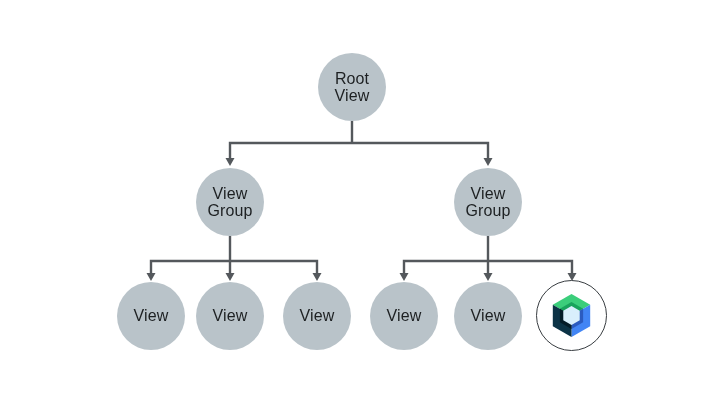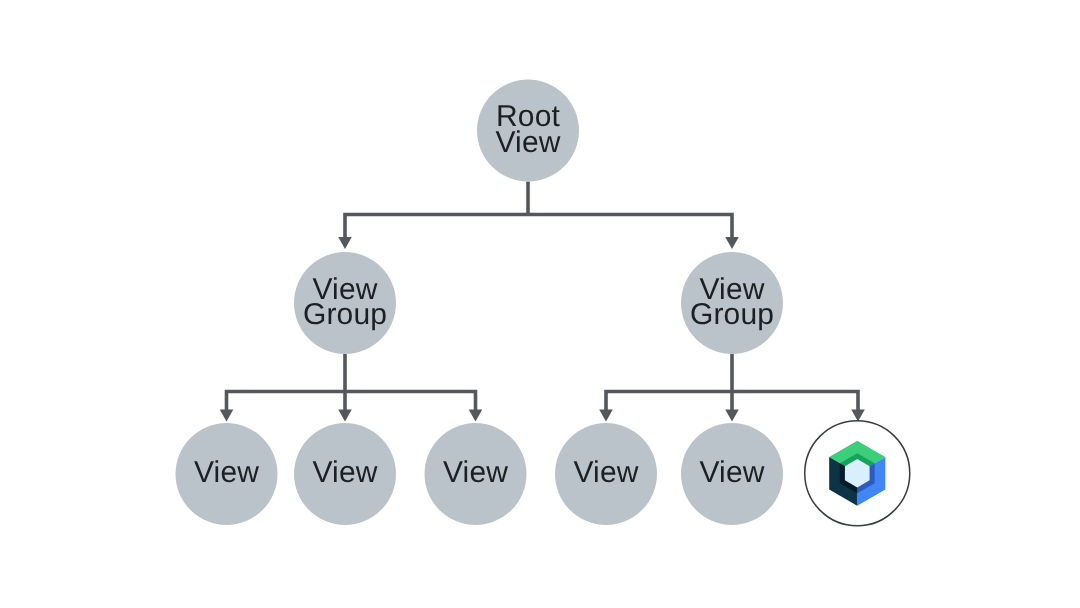--- a/index.html
+++ b/index.html
@@ -26,21 +26,21 @@
     position: absolute;
     width: 68px;
     height: 68px;
     border-radius: 50%;
     background: #b9c3c9;
     display: flex;
     align-items: center;
     justify-content: center;
   }
   .node .label {
-    font-size: 20px;
+    font-size: 16px;
     line-height: 17.5px;
     color: #1d2022;
     text-align: center;
     white-space: pre-line;
     letter-spacing: 0.1px;
   }
   .node.compose {
     width: 71px;
     height: 71px;
     background: #ffffff;

